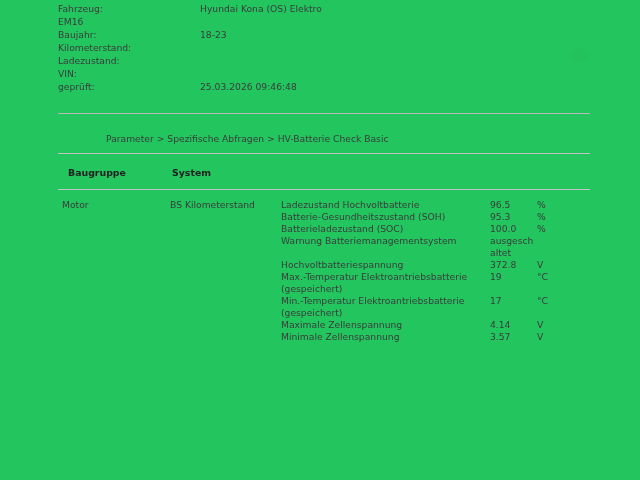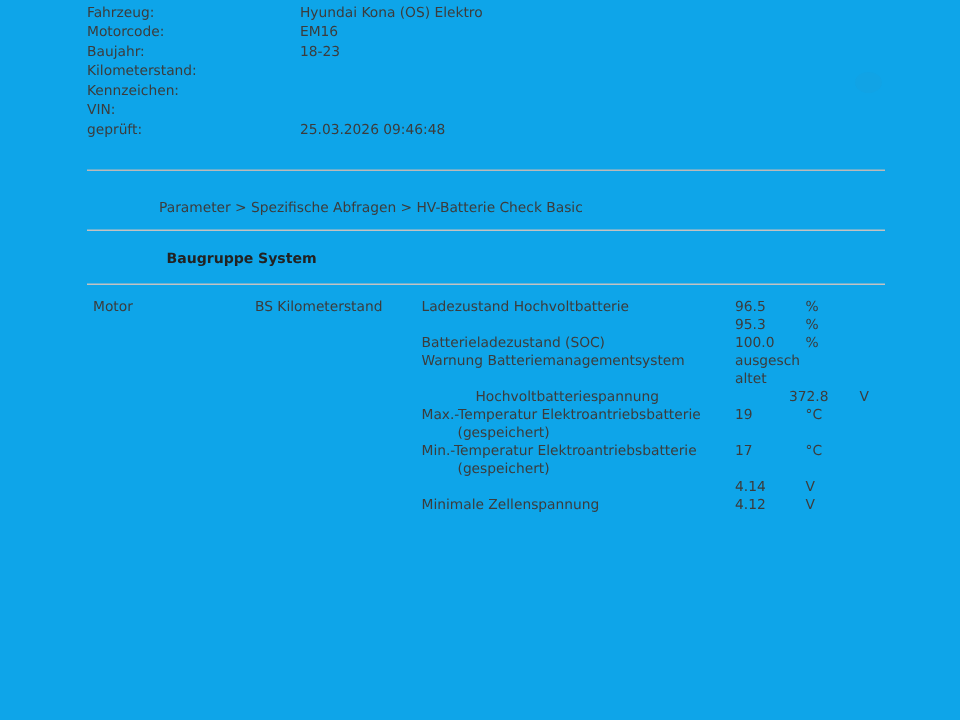--- a/index.html
+++ b/index.html
@@ -16,21 +16,21 @@
     position: relative;
     -webkit-font-smoothing: antialiased;
   }
 
   .page {
     position: absolute;
     left: 0;
     top: 0;
     width: 640px;
     height: 480px;
-    background: #0ea5e9;
+    background: #22c55e;
   }
 
   
   .vehicle-info {
     position: absolute;
     left: 58px;
     top: 2px;
     width: 520px;
   }
   .info-row {
@@ -99,21 +99,21 @@
     line-height: 14px;
   }
   .th {
     position: absolute;
     top: 0;
     font-size: 9.4px;
     font-weight: bold;
     color: #222222;
     white-space: nowrap;
   }
-  .th-baugruppe { left: 10px; margin-left: 43px; }
+  .th-baugruppe { left: 10px; }
   .th-system { left: 114px; }
 
   
   .table-body {
     position: absolute;
     left: 58px;
     top: 199px;
     width: 540px;
   }
   .cell-baugruppe {
@@ -167,21 +167,20 @@
     position: absolute;
     left: 256px;
     top: 0;
     font-size: 9.2px;
     color: #3c3c3c;
     line-height: 12px;
     white-space: nowrap;
   }
   .param-name .sub {
     display: block;
-    margin-left: 24px;
   }
 
   .watermark {
     position: absolute;
     left: 570px;
     top: 48px;
     width: 18px;
     height: 14px;
     border-radius: 50%;
     background: rgba(120, 120, 140, 0.035);
@@ -193,33 +192,32 @@
 <div class="page">
 
   <div class="watermark"></div>
 
   <div class="vehicle-info">
       <div class="info-row">
         <div class="info-label">Fahrzeug:</div>
         <div class="info-value">Hyundai Kona (OS) Elektro</div>
       </div>
       <div class="info-row">
-        <div class="info-label">Motorcode:</div>
         <div class="info-value">EM16</div>
       </div>
       <div class="info-row">
         <div class="info-label">Baujahr:</div>
         <div class="info-value">18-23</div>
       </div>
       <div class="info-row">
         <div class="info-label">Kilometerstand:</div>
         <div class="info-value"></div>
       </div>
       <div class="info-row">
-        <div class="info-label">Kennzeichen:</div>
+        <div class="info-label">Ladezustand:</div>
         <div class="info-value"></div>
       </div>
       <div class="info-row">
         <div class="info-label">VIN:</div>
       </div>
       <div class="info-row">
         <div class="info-label">geprüft:</div>
         <div class="info-value">25.03.2026 09:46:48</div>
       </div>
     </div>
@@ -238,53 +236,55 @@
   <div class="table-body">
     <div class="cell-baugruppe">Motor</div>
     <div class="cell-system">BS Kilometerstand</div>
     <div class="params">
         <div class="param-row" style="position: absolute; left: 0px; top: 0px; width: 320px;">
           <div class="param-name"><span>Ladezustand Hochvoltbatterie</span></div>
           <div class="param-value">96.5</div>
           <div class="param-unit">%</div>
         </div>
         <div class="param-row" style="position: absolute; left: 0px; top: 12px; width: 320px;">
+          <div class="param-name"><span>Batterie-Gesundheitszustand (SOH)</span></div>
           <div class="param-value">95.3</div>
           <div class="param-unit">%</div>
         </div>
         <div class="param-row" style="position: absolute; left: 0px; top: 24px; width: 320px;">
           <div class="param-name"><span>Batterieladezustand (SOC)</span></div>
           <div class="param-value">100.0</div>
           <div class="param-unit">%</div>
         </div>
         <div class="param-row" style="position: absolute; left: 0px; top: 36px; width: 320px;">
           <div class="param-name"><span>Warnung Batteriemanagementsystem</span></div>
           <div class="param-value">ausgeschaltet</div>
           <div class="param-unit"></div>
         </div>
-        <div class="param-row" style="position: absolute; left: 0px; top: 60px; width: 320px; margin-left: 36px;">
+        <div class="param-row" style="position: absolute; left: 0px; top: 60px; width: 320px;">
           <div class="param-name"><span>Hochvoltbatteriespannung</span></div>
           <div class="param-value">372.8</div>
           <div class="param-unit">V</div>
         </div>
         <div class="param-row" style="position: absolute; left: 0px; top: 72px; width: 320px;">
           <div class="param-name"><span>Max.-Temperatur Elektroantriebsbatterie</span><span class="sub">(gespeichert)</span></div>
           <div class="param-value">19</div>
           <div class="param-unit">°C</div>
         </div>
         <div class="param-row" style="position: absolute; left: 0px; top: 96px; width: 320px;">
           <div class="param-name"><span>Min.-Temperatur Elektroantriebsbatterie</span><span class="sub">(gespeichert)</span></div>
           <div class="param-value">17</div>
           <div class="param-unit">°C</div>
         </div>
         <div class="param-row" style="position: absolute; left: 0px; top: 120px; width: 320px;">
+          <div class="param-name"><span>Maximale Zellenspannung</span></div>
           <div class="param-value">4.14</div>
           <div class="param-unit">V</div>
         </div>
         <div class="param-row" style="position: absolute; left: 0px; top: 132px; width: 320px;">
           <div class="param-name"><span>Minimale Zellenspannung</span></div>
-          <div class="param-value">4.12</div>
+          <div class="param-value">3.57</div>
           <div class="param-unit">V</div>
         </div>
       </div>
   </div>
 
 </div>
 
 </body></html>

